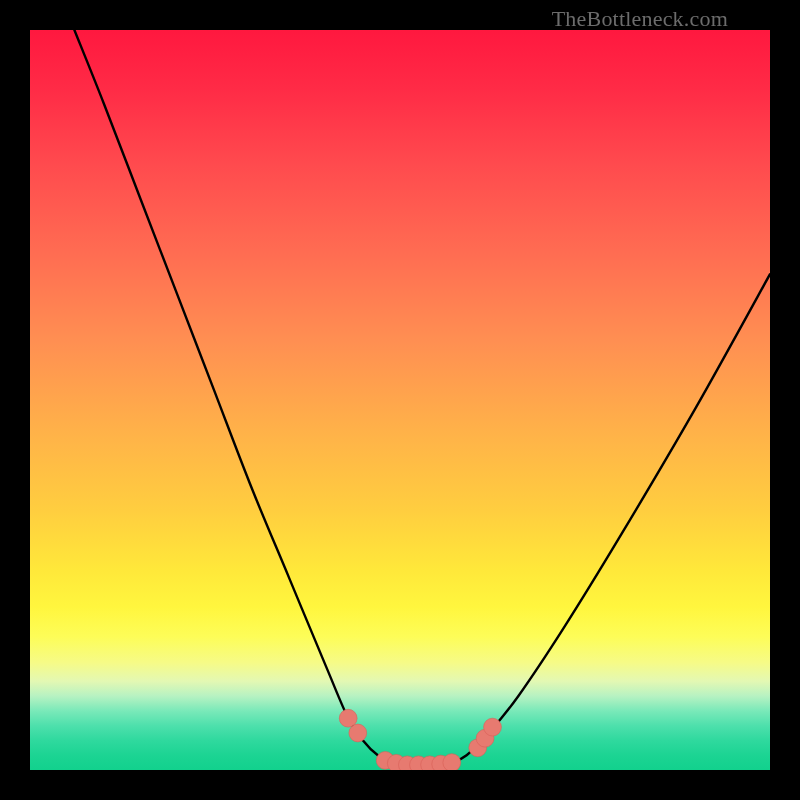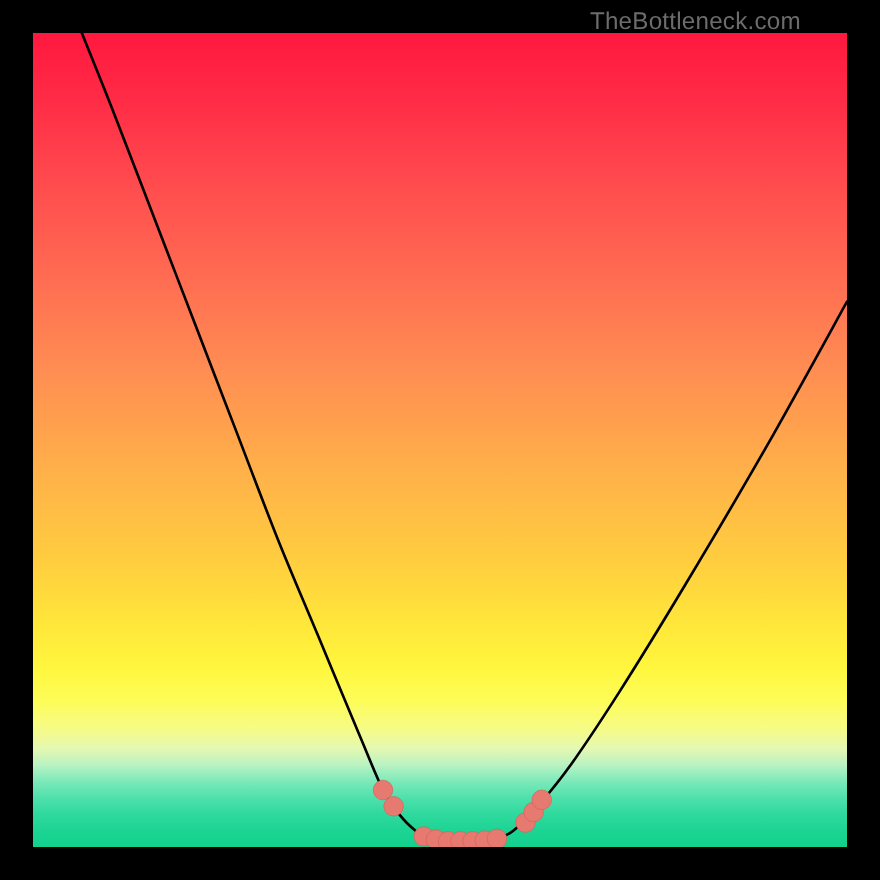--- a/index.html
+++ b/index.html
@@ -11,20 +11,21 @@
     overflow: hidden;
     font-family: Arial, Helvetica, sans-serif;
   }
   .frame {
     position: absolute;
     left: 0;
     top: 0;
     width: 740px;
     height: 800px;
     background: #000;
+    font-family: Liberation Serif, serif;
   }
   .plot {
     position: absolute;
     left: 30px;
     top: 30px;
     width: 740px;
     height: 740px;
     background: linear-gradient(to bottom,
       #ff183f 0%,
       #ff2b46 8%,

